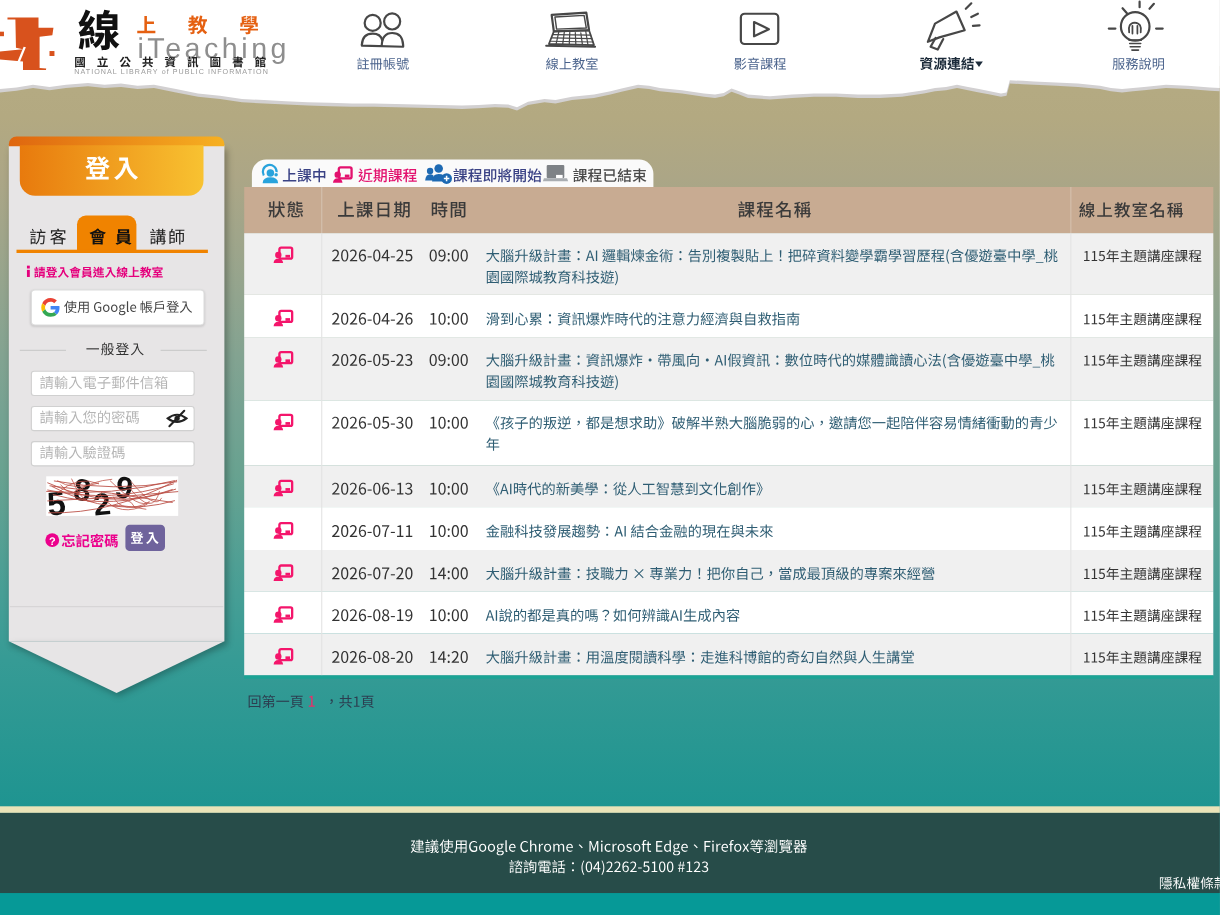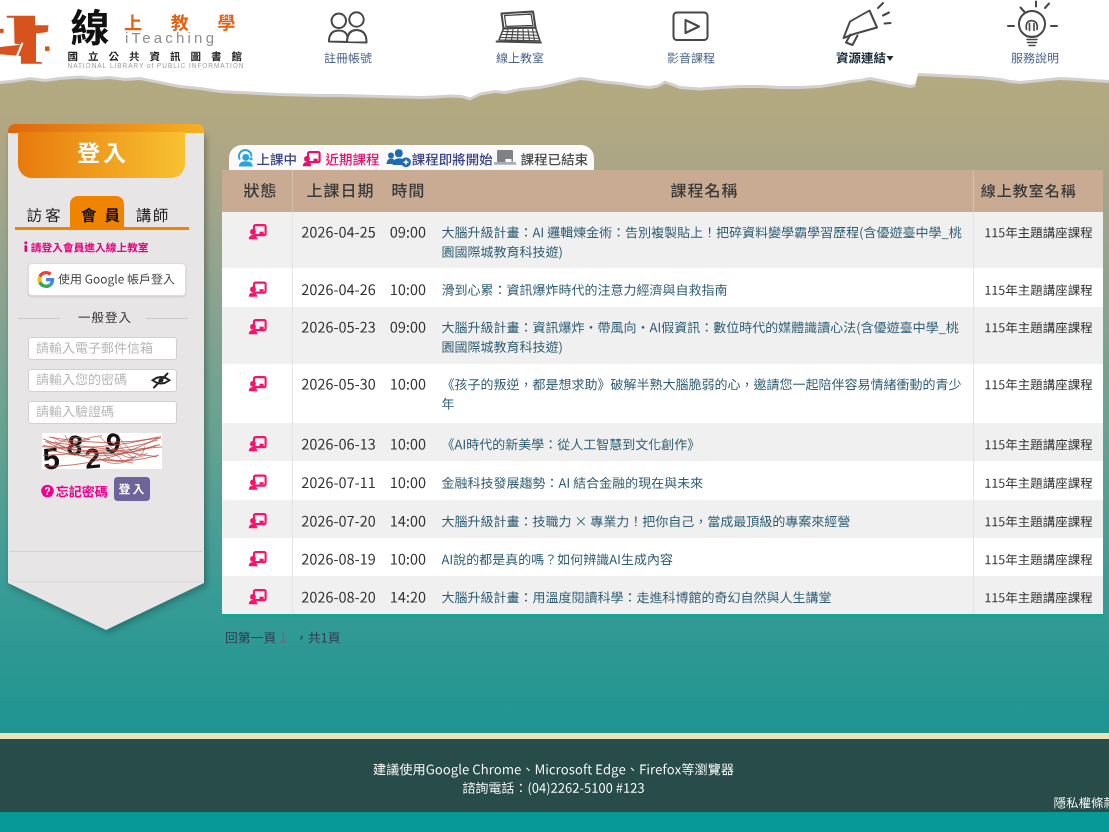--- a/index.html
+++ b/index.html
@@ -48,21 +48,21 @@
  <div class="abs" style="left:28px;top:400.5px;width:149px;height:23px;background:#fff;border:1px solid #d0d0d0;border-radius:3px;"></div>
  <div class="abs" style="left:42px;top:433px;width:120px;height:36px;background:#fff;"></div>
  <div class="abs" style="left:114px;top:477px;width:36px;height:24px;background:#6f639c;border-radius:4px;"></div>
  <div class="abs" style="left:9px;top:551px;width:194px;height:1px;background:#d5d3d4;"></div>
 
  <div class="abs" style="left:43px;top:442px;font-size:30px;font-weight:bold;color:#111;transform:rotate(-6deg);">5</div>
  <div class="abs" style="left:67px;top:430px;font-size:28px;font-weight:bold;color:#111;transform:rotate(7deg);">8</div>
  <div class="abs" style="left:85px;top:443px;font-size:28px;font-weight:bold;color:#111;transform:rotate(-5deg);">2</div>
  <div class="abs" style="left:105px;top:428px;font-size:28px;font-weight:bold;color:#111;transform:rotate(11deg);">9</div>
 
- <div class="abs" style="left:125px;top:29px;font-size:15px;letter-spacing:3.2px;color:#8e8e8e;">iTeaching</div>
+ <div class="abs" style="left:125px;top:29px;font-size:26px;letter-spacing:3.2px;color:#8e8e8e;">iTeaching</div>
  <div class="abs" style="left:67.5px;top:61.5px;font-size:6.5px;color:#9a9a9a;letter-spacing:0.95px;">NATIONAL&nbsp;LIBRARY&nbsp;of&nbsp;PUBLIC&nbsp;INFORMATION</div>
 
  <svg class="abs" style="left:0;top:0;z-index:40;" width="1109" height="832" viewBox="0 0 1109 832">
  <defs>
         <path id="g0" d="M559 519H813V467H559ZM559 654H813V603H559ZM176 175C185 108 193 20 193 -39L282 -22C280 36 271 123 260 190ZM69 189C63 104 51 12 27 -49C51 -56 96 -70 116 -80C137 -17 153 82 160 175ZM276 195C291 151 308 92 314 53L396 82C388 119 371 176 355 220ZM873 362C851 333 817 296 784 264C772 290 762 317 753 345V377H930V744H715C729 770 745 798 759 826L622 850C615 819 603 779 591 744H448V377H639V31C639 20 635 17 623 17C610 16 569 16 533 18C547 -13 561 -60 565 -92C629 -92 675 -90 709 -73C744 -54 753 -24 753 29V115C792 45 840 -13 898 -53C915 -22 951 21 976 43C918 74 869 123 829 182C870 211 916 251 962 287ZM413 315V218H501C470 142 418 77 356 42C378 22 409 -17 423 -42C528 23 602 138 634 294L564 319L546 315ZM266 429 284 359 200 349C223 374 244 401 266 429ZM67 220C88 231 123 241 304 266L310 223L403 252C396 305 372 394 349 462L275 441C325 507 371 578 409 647L307 711C287 665 262 619 236 576L170 571C217 642 264 728 298 808L189 853C157 748 97 638 78 610C58 580 42 561 22 557C35 527 53 475 59 452C74 459 96 466 170 474C144 437 121 408 109 395C77 358 55 336 28 329C42 299 61 243 67 220Z"></path>
         <path id="g1" d="M403 837V81H43V-40H958V81H532V428H887V549H532V837Z"></path>
         <path id="g2" d="M616 850C598 727 566 607 519 512V590H448C490 652 528 719 558 792L448 825C430 780 409 736 384 696V759H294V850H183V759H69V658H183V590H30V487H208C151 438 87 396 18 363C42 341 82 294 98 271C137 293 175 317 211 344H314C288 318 258 293 231 274V218L28 201L41 95L231 113V27C231 17 227 14 214 13C201 13 158 13 118 14C133 -15 148 -57 153 -87C216 -87 263 -87 299 -70C334 -55 343 -27 343 25V124L519 142V244L343 228V253C393 292 442 339 482 383C507 362 535 336 548 321C564 342 580 366 594 392C613 317 635 249 663 187C611 113 541 56 446 15C469 -10 504 -66 516 -94C603 -50 673 4 728 70C773 5 828 -49 897 -90C915 -57 953 -9 980 15C906 53 848 111 802 182C856 284 890 408 911 556H970V667H702C716 720 728 775 738 831ZM319 437C335 453 351 470 367 487H506C492 461 476 436 459 415L424 443L402 437ZM294 658H360C344 634 327 612 309 590H294ZM787 556C776 468 759 391 733 323C707 394 687 473 672 556Z"></path>
         <path id="g3" d="M452 217V190H45V94H452V26C452 14 447 11 431 10C416 10 356 10 307 12C322 -16 339 -57 345 -89C421 -89 475 -88 517 -74C558 -58 570 -31 570 22V94H953V190H580C648 224 716 264 770 304L702 366L677 360H240V276H561C526 254 487 232 452 217ZM120 789 138 490H63V284H176V403H821V284H940V490H866C875 583 883 711 888 817H635V742H770L768 707H642V633H764L761 599H636V524H754L751 490H425C452 504 479 522 505 541C529 524 550 507 565 492L624 544C609 559 588 575 564 591C584 610 602 630 617 651L539 675C528 660 514 645 498 631L436 665L380 619L437 586C415 572 391 559 367 549V599H242L240 633H365V707H236L234 737C282 747 332 760 372 776L323 845C269 826 180 800 120 789ZM411 490H249L247 524H367V535C382 521 401 502 411 490ZM386 790 441 760C417 745 391 731 365 720C383 707 414 681 427 666C454 680 481 697 508 717C529 702 548 688 561 675L618 726C604 738 586 751 566 765C585 783 601 802 615 821L538 844C528 831 515 817 501 805C480 816 459 827 440 836Z"></path>
         <path id="g4" d="M323 408H390V344H323ZM246 471V280H471V471ZM489 684 494 599H221V515H500C509 415 522 324 544 251C528 233 512 216 494 200L492 251C387 237 283 225 210 217L220 130L446 164L414 143C433 127 466 90 479 71C517 95 552 124 583 157C604 124 628 101 659 91C725 60 778 99 793 222C774 233 737 261 719 279C714 221 707 181 695 185C678 189 663 208 650 238C696 304 732 381 756 468L664 487C652 442 637 400 617 362C609 407 603 459 598 515H778V599H730L770 641C752 660 718 683 687 699H809V57H185V699H669L623 652C648 638 678 618 699 599H592L588 684ZM71 807V-93H185V-51H809V-93H928V807Z"></path>
         <path id="g5" d="M214 491C248 366 285 201 298 94L427 127C410 235 373 393 335 520ZM406 831C424 781 444 714 454 670H89V549H914V670H472L580 701C569 744 547 810 526 861ZM666 517C640 375 586 192 537 70H44V-52H956V70H666C713 187 764 346 801 491Z"></path>

